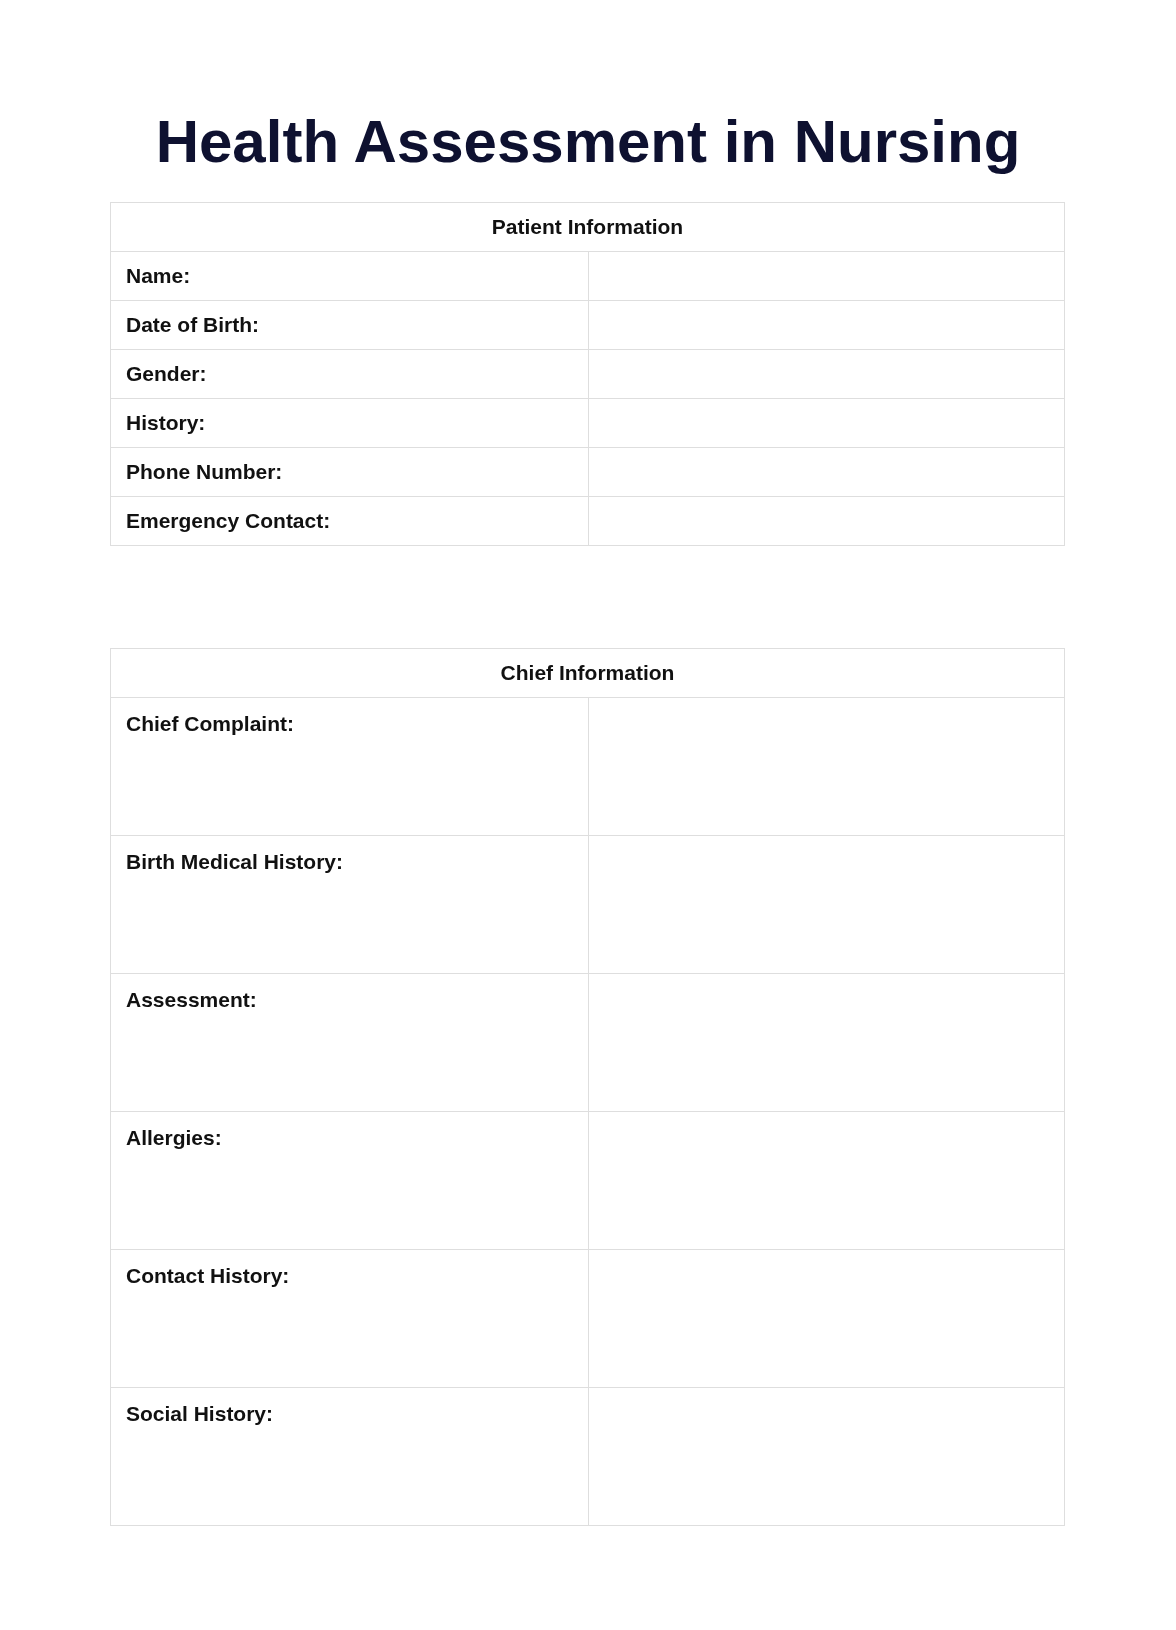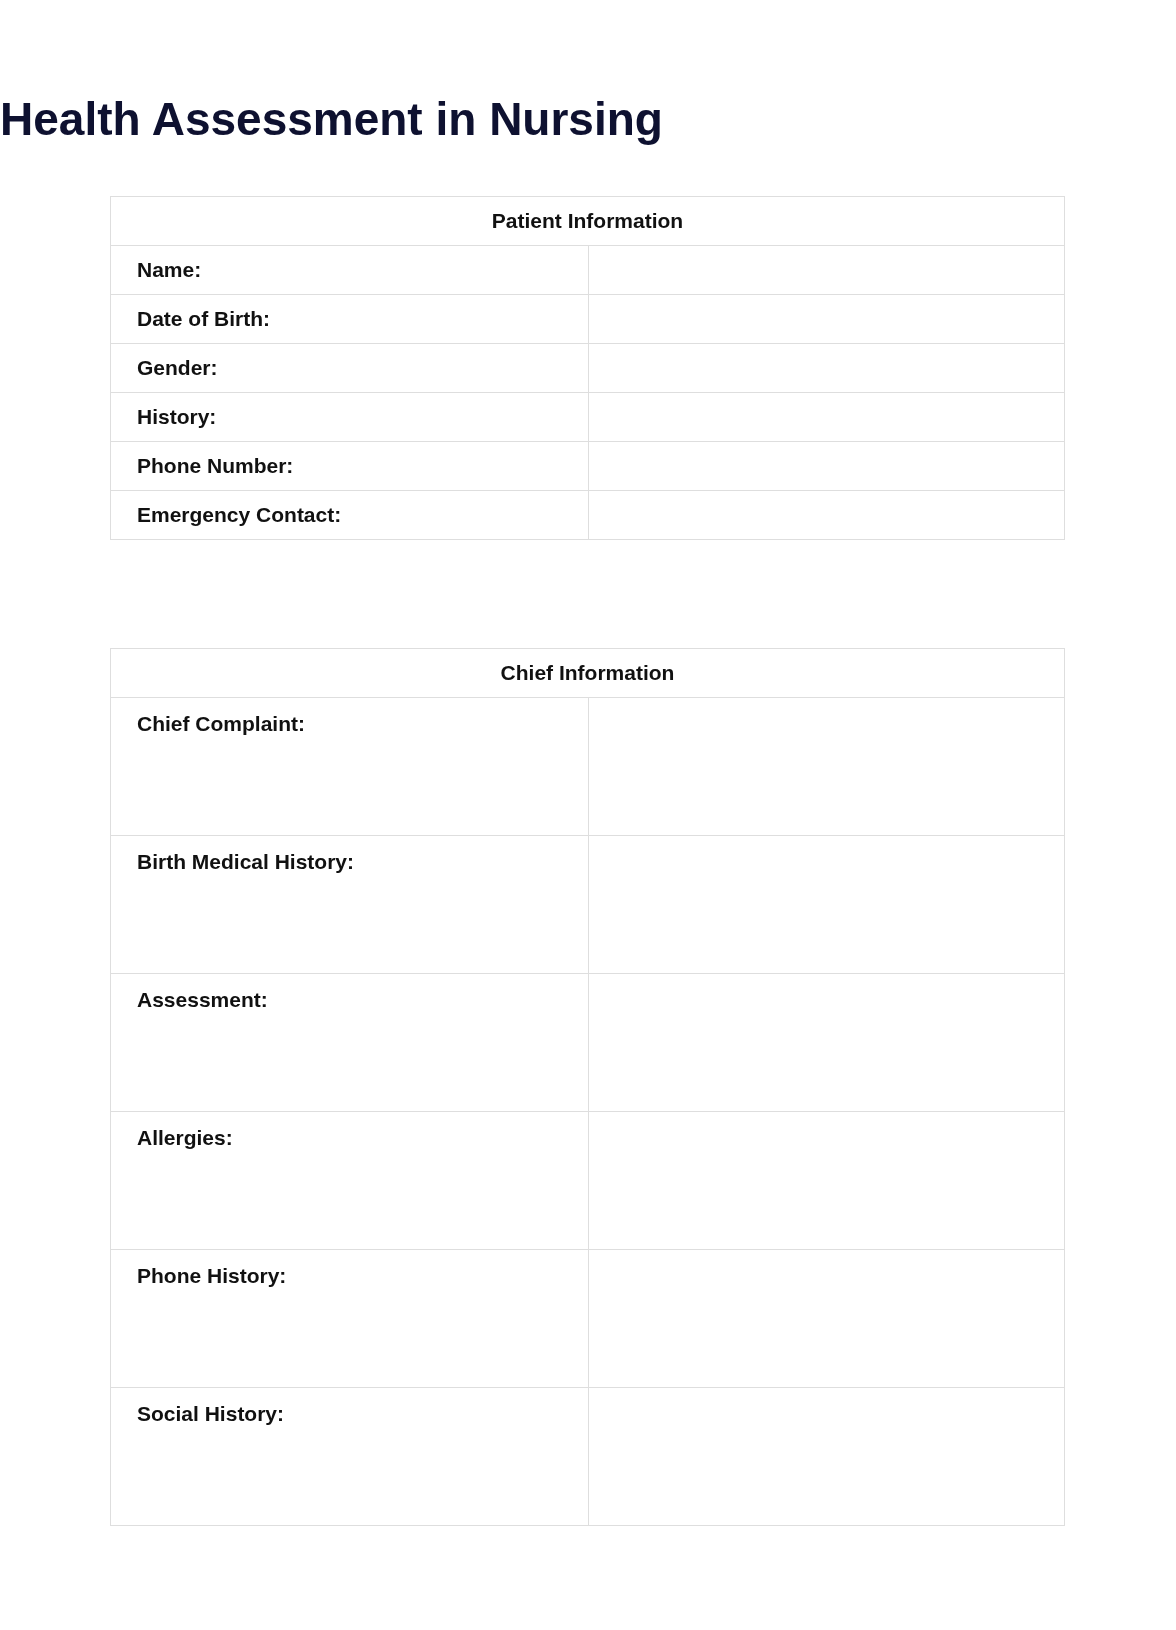--- a/index.html
+++ b/index.html
@@ -1,23 +1,23 @@
 <!DOCTYPE html>
 <html><head>
 <meta charset="utf-8">
 <style>
   html, body { margin:0; padding:0; background:#ffffff; }
   body { width:1176px; height:1630px; position:relative; font-family:"Liberation Sans", sans-serif; color:#111; }
-  .title { position:absolute; left:0; width:1176px; top:92px; text-align:left; font-size:46px; font-weight:bold; color:#0e1130; margin:0; letter-spacing:0px; }
+  .title { position:absolute; left:0; width:1176px; top:107px; text-align:center; font-size:60px; font-weight:bold; color:#0e1130; margin:0; letter-spacing:0px; }
   table { position:absolute; left:110px; width:954px; border-collapse:collapse; table-layout:fixed; }
   td, th { border:1.5px solid #dedede; padding:0; vertical-align:middle; }
   th { font-size:21px; font-weight:bold; text-align:center; height:48px; }
-  td.label { font-size:21px; font-weight:bold; padding-left:26px; }
+  td.label { font-size:21px; font-weight:bold; padding-left:15px; }
   td.val { }
-  #t1 { top:196px; }
+  #t1 { top:202px; }
   #t1 td { height:48px; }
   #t2 { top:648px; }
   #t2 td { height:123px; vertical-align:top; }
   #t2 td.label { padding-top:14px; }
   col.c1 { width:478px; } col.c2 { width:476px; }
 </style>
 </head>
 <body>
 
 <h1 class="title">Health Assessment in Nursing</h1>
@@ -77,21 +77,21 @@
       </tr>
   <tr>
         <td class="label">Assessment:</td>
         <td class="val"></td>
       </tr>
   <tr>
         <td class="label">Allergies:</td>
         <td class="val"></td>
       </tr>
   <tr>
-        <td class="label">Phone History:</td>
+        <td class="label">Contact History:</td>
         <td class="val"></td>
       </tr>
   <tr>
         <td class="label">Social History:</td>
         <td class="val"></td>
       </tr>
 </tbody>
   </table>
 
 </body></html>

